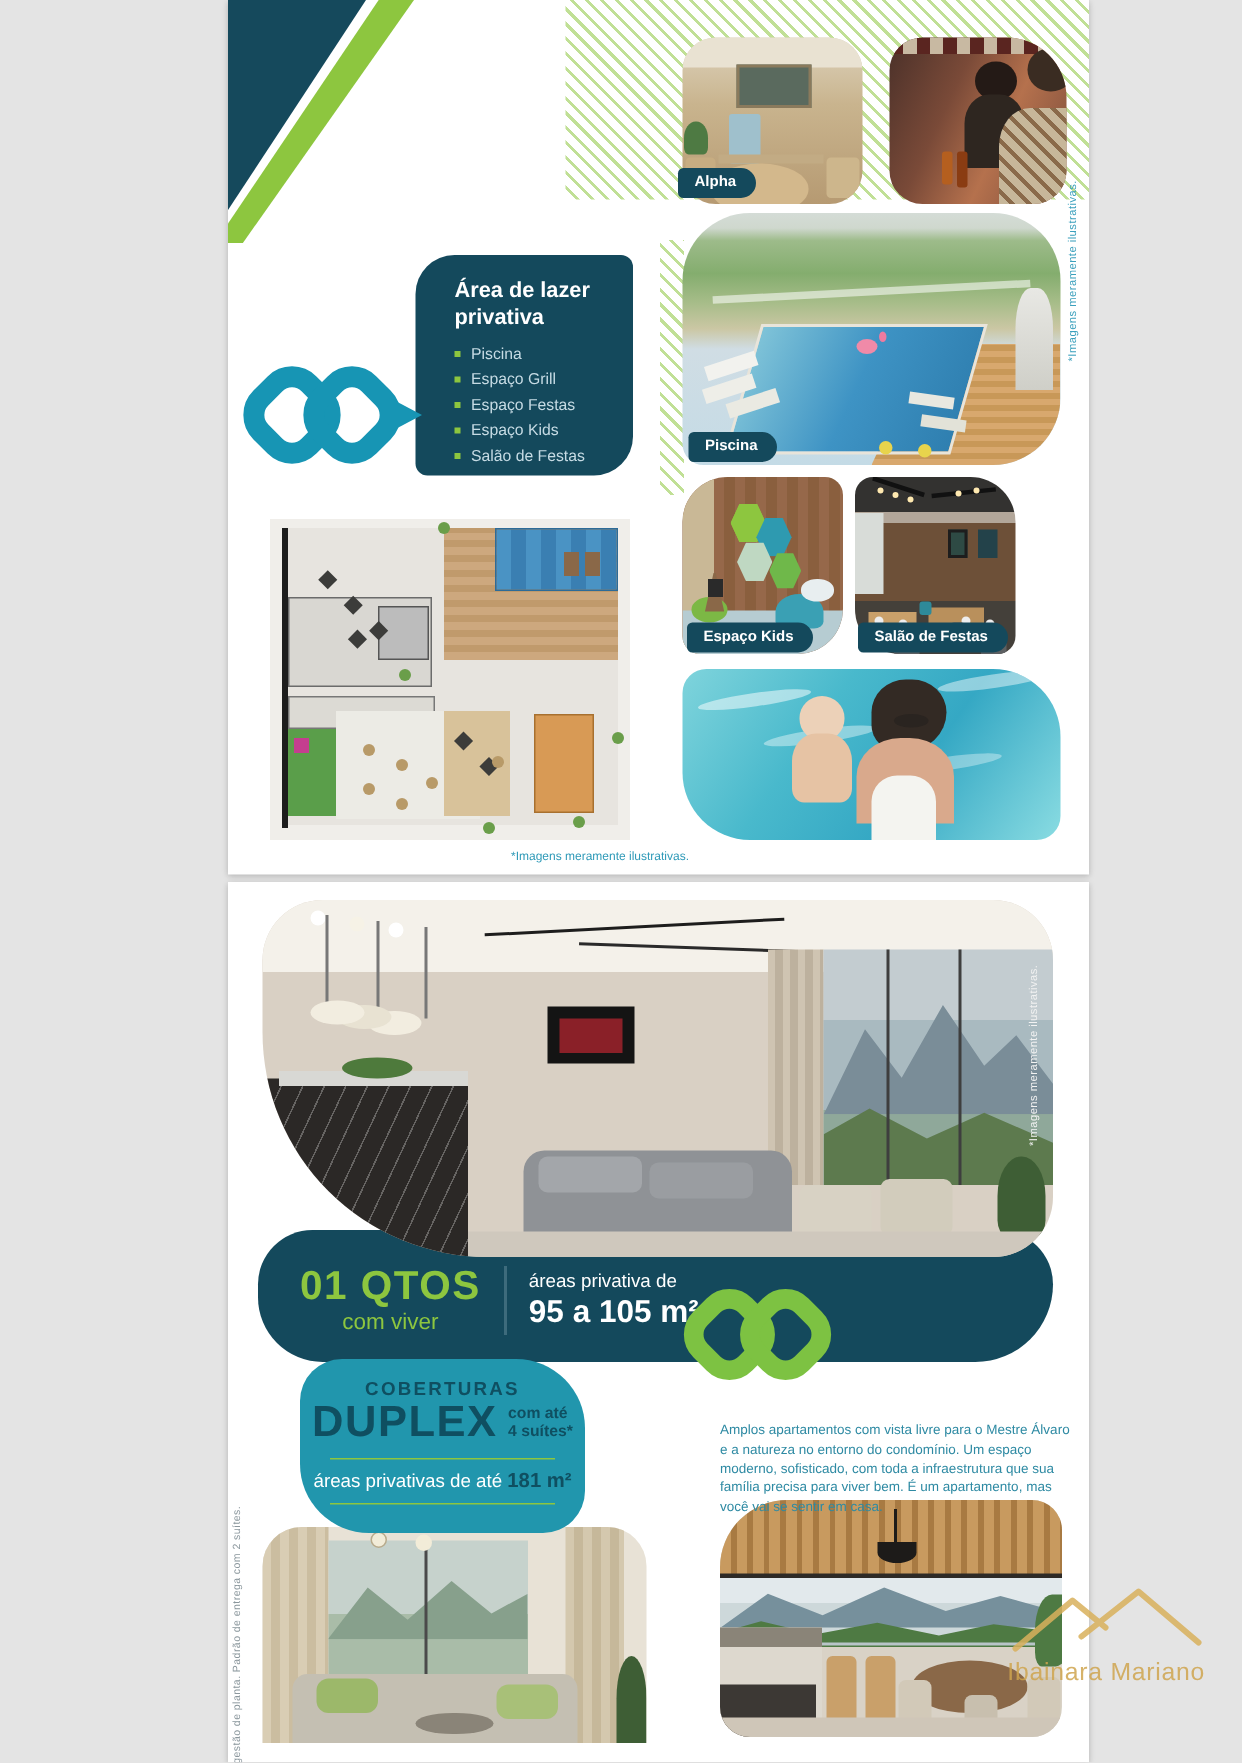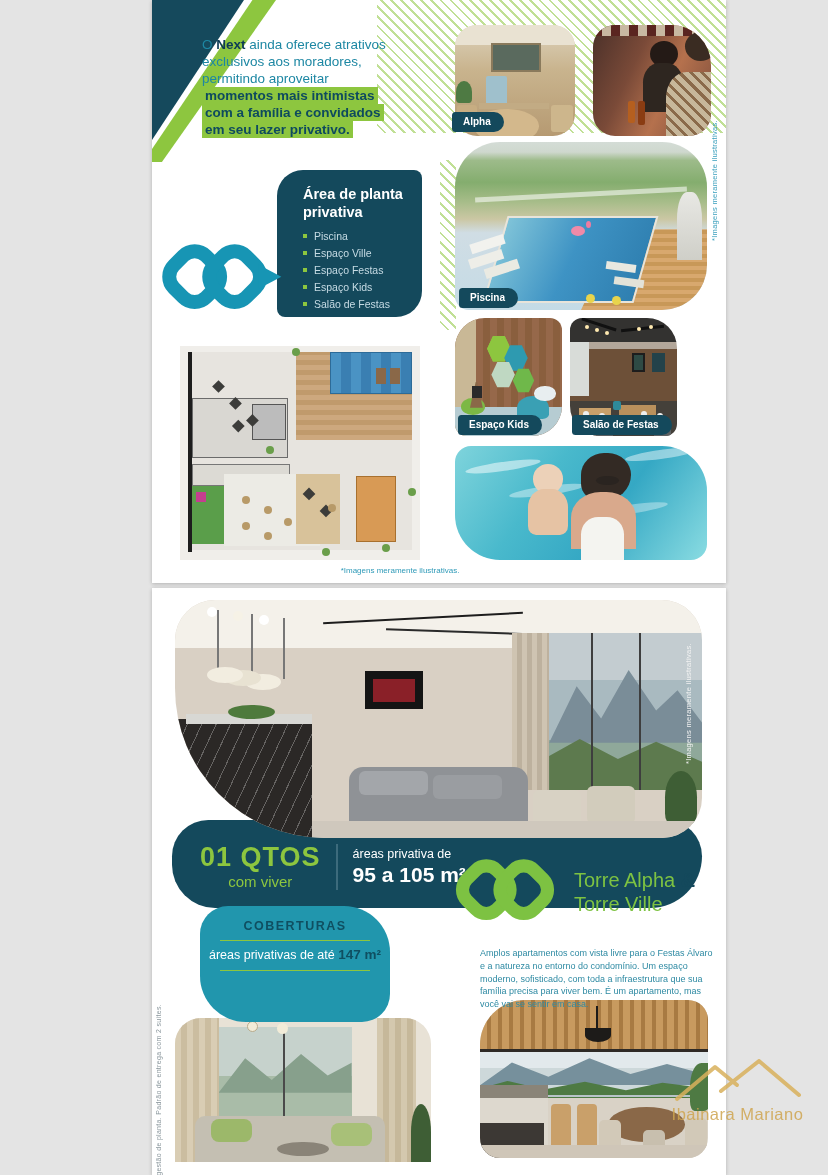--- a/index.html
+++ b/index.html
@@ -74,32 +74,31 @@
 <body>
 
 <div class="viewport">
 
   <div class="page page1">
     <div class="hatch" style="left:225px;top:0;width:349px;height:133px;"></div>
     <div class="hatch" style="left:288px;top:160px;width:16px;height:170px;"></div>
     <div class="tri-teal"></div>
     <div class="stripe-green"></div>
 
-    <p class="intro"><span>O </span><span class="brand">Next</span><span> ainda oferece atrativos exclusivos aos moradores, permitindo aproveitar </span><span class="hl">momentos mais intimistas com a família e convidados em seu lazer privativo.</span></p>
 
     <div class="lz-box">
-      <div class="lz-title">Área de planta privativa</div>
+      <div class="lz-title">Área de lazer privativa</div>
       <ul class="lz-list">
         <li>
             <span class="blt"></span>
             <span>Piscina</span>
           </li>
         <li>
             <span class="blt"></span>
-            <span>Espaço Ville</span>
+            <span>Espaço Grill</span>
           </li>
         <li>
             <span class="blt"></span>
             <span>Espaço Festas</span>
           </li>
         <li>
             <span class="blt"></span>
             <span>Espaço Kids</span>
           </li>
         <li>
@@ -250,22 +249,26 @@
         <div class="qtos-div"></div>
         <div>
           <div class="qtos-lab">áreas privativa de</div>
           <div class="qtos-val">95 a 105 m²</div>
         </div>
       </div>
     </div>
 
     <div class="dup-box">
       <div class="dup-kicker">COBERTURAS</div>
+      <div class="dup-row">
+        <span class="dup-title">DUPLEX</span>
+        <span class="dup-sub"><span>com até</span><br><span>4 suítes*</span></span>
+      </div>
       <div class="dup-hr"></div>
-      <div class="dup-area"><span>áreas privativas de até </span><b>147 m²</b></div>
+      <div class="dup-area"><span>áreas privativas de até </span><b>181 m²</b></div>
       <div class="dup-hr" style="margin-top:8px;"></div>
     </div>
 
     <div class="vtext" style="left:3px;top:362px;height:238px;color:#8a969c;font-size:7px;">*Sugestão de planta. Padrão de entrega com 2 suítes.</div>
 
     <div class="photo" style="left:23px;top:430px;width:256px;height:144px;border-radius:26px 26px 0 0;background:#e8e2d6;z-index:1;">
       <div class="abs" style="left:0;top:0;width:17%;height:100%;background:repeating-linear-gradient(90deg,#d9cdb4 0 6px,#cbbda0 6px 12px);"></div>
       <div class="abs" style="right:6%;top:0;width:15%;height:100%;background:repeating-linear-gradient(90deg,#d4c8ae 0 6px,#c6b89a 6px 12px);"></div>
       <div class="abs" style="left:17%;top:6%;width:52%;height:62%;background:linear-gradient(180deg,#c6d2cc 0 55%,#a9bca8 55%);"></div>
       <div class="abs" style="left:17%;top:22%;width:52%;height:30%;background:#87a08c;clip-path:polygon(0 100%,20% 20%,40% 70%,62% 10%,82% 60%,100% 30%,100% 100%);"></div>
@@ -275,23 +278,22 @@
       <div class="abs" style="left:14%;bottom:14%;width:16%;height:16%;border-radius:8px;background:#9cb86a;box-shadow:120px 4px 0 #a8c078;"></div>
       <div class="abs" style="left:40%;bottom:4%;width:20%;height:10%;border-radius:50%;background:#8a8478;"></div>
       <div class="abs" style="right:0;bottom:0;width:8%;height:40%;background:#3e5e35;border-radius:50% 50% 0 0;"></div>
     </div>
 
     <svg class="abs" style="left:290px;top:258px;z-index:2;" width="126" height="88" viewBox="0 0 200 141">
       <rect x="36" y="36" width="68" height="68" rx="24" transform="rotate(45 70 70)" fill="none" stroke="#7dc242" stroke-width="21"></rect>
       <rect x="96" y="36" width="68" height="68" rx="24" transform="rotate(45 130 70)" fill="none" stroke="#7dc242" stroke-width="21"></rect>
     </svg>
 
-    <div class="towers"><span>Torre Alpha </span><span class="amp">&amp;</span><br><span>Torre Ville</span></div>
-
-    <p class="desc">Amplos apartamentos com vista livre para o Festas Álvaro e a natureza no entorno do condomínio. Um espaço moderno, sofisticado, com toda a infraestrutura que sua família precisa para viver bem. É um apartamento, mas você vai se sentir em casa.</p>
+
+    <p class="desc">Amplos apartamentos com vista livre para o Mestre Álvaro e a natureza no entorno do condomínio. Um espaço moderno, sofisticado, com toda a infraestrutura que sua família precisa para viver bem. É um apartamento, mas você vai se sentir em casa.</p>
 
     <div class="photo" style="left:328px;top:412px;width:228px;height:158px;border-radius:45px 20px 20px 20px;background:#d9d2c6;z-index:1;">
       <div class="abs" style="left:0;top:0;width:100%;height:32%;background:repeating-linear-gradient(90deg,#c89a5f 0 7px,#a87a42 7px 11px);"></div>
       <div class="abs" style="left:0;top:31%;width:100%;height:3px;background:#2e2a26;"></div>
       <div class="abs" style="left:46%;top:18%;width:26px;height:14px;border-radius:0 0 50% 50%;background:#1d1b19;"></div>
       <div class="abs" style="left:51%;top:4%;width:2px;height:15%;background:#1d1b19;"></div>
       <div class="abs" style="left:0;top:33%;width:100%;height:26%;background:linear-gradient(180deg,#e2e9ec 0 40%,#cdd8da 40%);"></div>
       <div class="abs" style="left:0;top:36%;width:100%;height:18%;background:#76909c;clip-path:polygon(0 100%,14% 20%,30% 70%,48% 5%,66% 60%,82% 25%,100% 65%,100% 100%);"></div>
       <div class="abs" style="left:0;top:50%;width:100%;height:12%;background:#4e7a43;clip-path:polygon(0 50%,12% 10%,28% 55%,46% 15%,64% 60%,80% 20%,100% 50%,100% 100%,0 100%);"></div>
       <div class="abs" style="left:0;top:60%;width:100%;height:2px;background:#b8c4c8;"></div>

